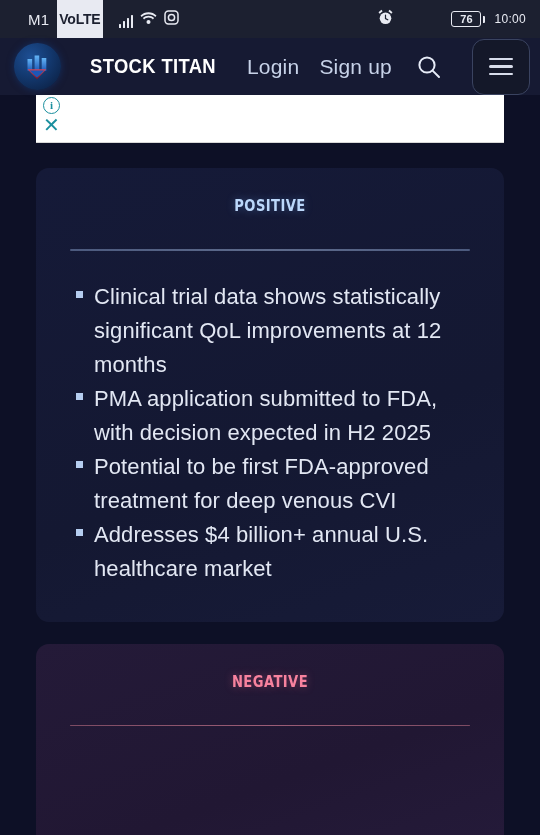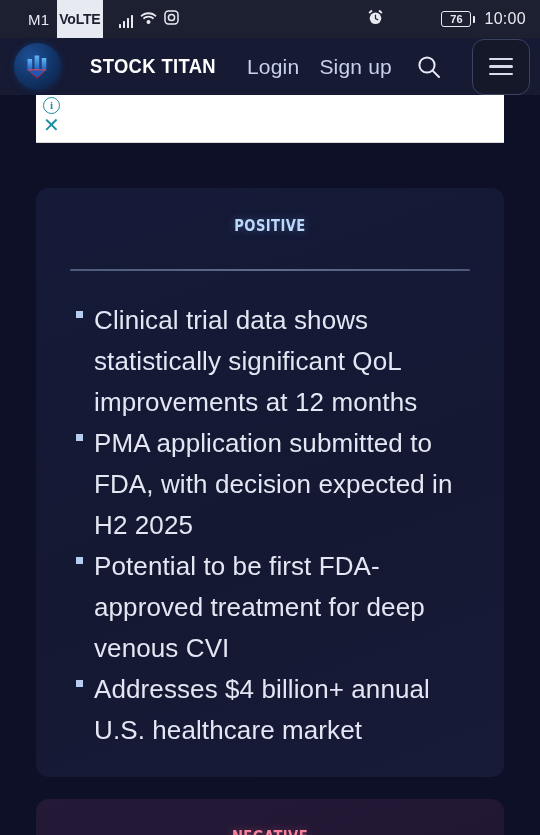--- a/index.html
+++ b/index.html
@@ -46,21 +46,21 @@
   }
   .batt-body{
     border:1.6px solid #e8eaf2; border-radius:3px;
     min-width:30px; height:16px;
     display:flex; align-items:center; justify-content:center;
     font-size:11px; font-weight:bold; color:#e8eaf2;
     padding:0 2px;
     margin-left:48px;
   }
   .batt-tip{ width:2.5px; height:7px; background:#e8eaf2; border-radius:0 1px 1px 0; margin-left:1.5px; }
-  .clock-time{ font-size:16px; color:#e8eaf2; letter-spacing:.3px; }
+  .clock-time{ font-size:12px; color:#e8eaf2; letter-spacing:.3px; }
 
   
   .header{
     height:57px;
     background:#161a33;
     display:flex; align-items:center;
     padding:0 10px 0 14px;
     position:relative;
     z-index:5;
   }
@@ -133,23 +133,23 @@
     text-align:center; font-weight:300;
   }
 
   
   .card{
     margin:0 36px;
     border-radius:13px;
     padding:24px 0 0;
   }
   .card.positive{
-    margin-top:45px;
+    margin-top:25px;
     background:linear-gradient(160deg,#151a38 0%,#141832 60%,#171b38 100%);
-    padding-bottom:26px;
+    padding-bottom:36px;
   }
   .card.negative{
     margin-top:22px;
     background:linear-gradient(160deg,#241a38 0%,#211733 55%,#251b3b 100%);
     padding-bottom:32px;
     min-height:240px;
   }
 
   .card-title{
     text-align:center;
@@ -175,22 +175,22 @@
   .card.negative .card-rule{ background:linear-gradient(to right,#7d4b63,#9c5d76,#7d4b63); }
 
   .bullets{
     list-style:none;
     margin:29px 28px 0 34px;
   }
   .bullets li{
     position:relative;
     padding-left:24px;
     color:#e2e7f3;
-    font-size:26px;
-    line-height:41px;
+    font-size:22px;
+    line-height:34px;
     letter-spacing:.1px;
     margin-bottom:0px;
   }
   .bullets li::before{
     content:"";
     position:absolute;
     left:6px; top:11px;
     width:7px; height:7px;
   }
   .card.positive .bullets li::before{ background:#b5cdf0; }

